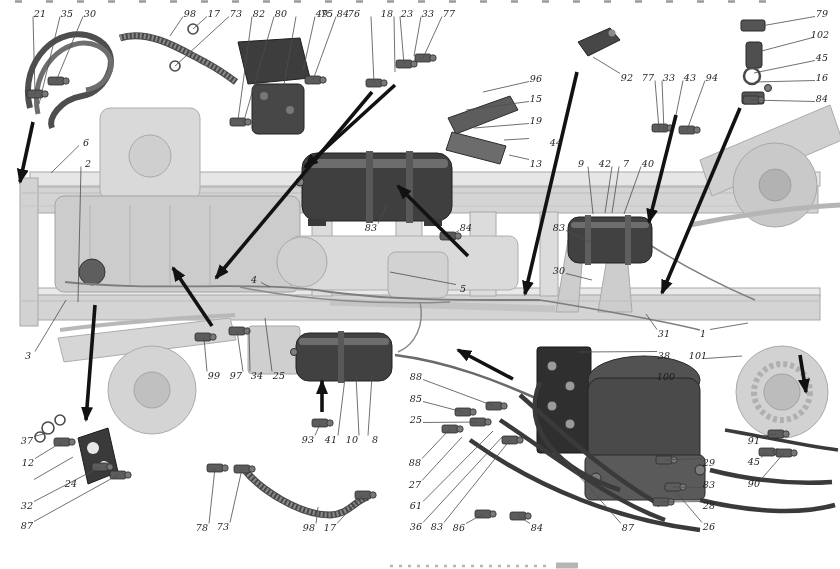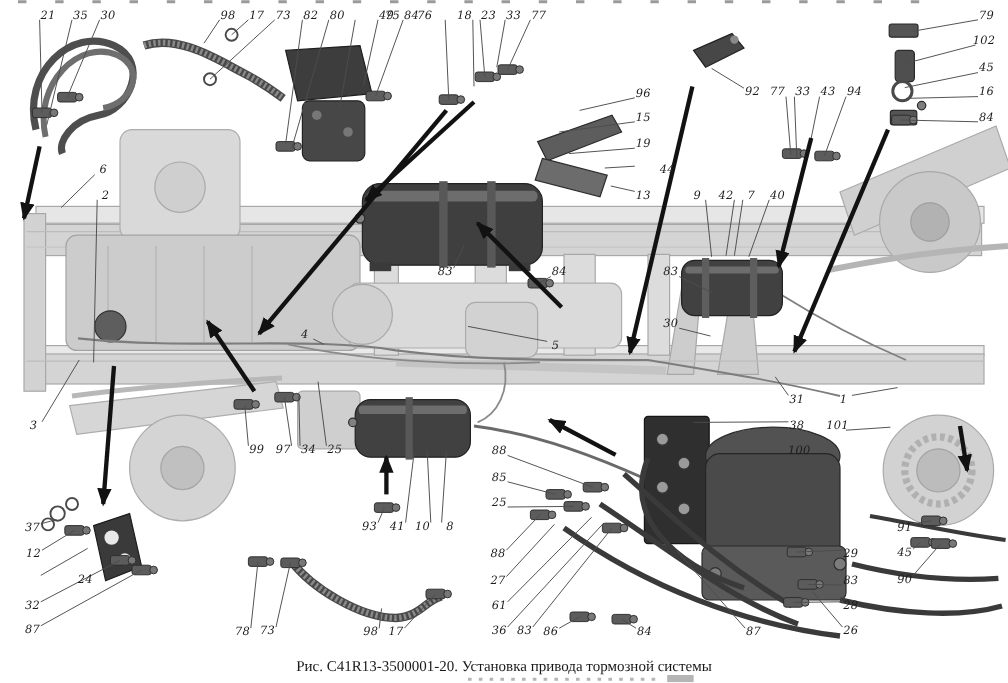--- a/index.html
+++ b/index.html
@@ -307,21 +307,20 @@
       <line x1="95" y1="305" x2="86" y2="420" class="arr" marker-end="url(#ah)"></line>
       <line x1="322" y1="412" x2="322" y2="381" class="arr" marker-end="url(#ah)"></line>
       <line x1="468" y1="256" x2="398" y2="186" class="arr" marker-end="url(#ah)"></line>
       <line x1="513" y1="379" x2="458" y2="350" class="arr" marker-end="url(#ah)"></line>
       <line x1="577" y1="72" x2="525" y2="294" class="arr" marker-end="url(#ah)"></line>
       <line x1="676" y1="115" x2="649" y2="222" class="arr" marker-end="url(#ah)"></line>
       <line x1="740" y1="108" x2="662" y2="293" class="arr" marker-end="url(#ah)"></line>
       <line x1="800" y1="355" x2="806" y2="392" class="arr" marker-end="url(#ah)"></line>
     </svg>
 
-  <div id="caption">Рис. С41R13-3500001-20. Установка привода тормозной системы</div>
 <div class="co" style="left: 40px; top: 13px;">21</div>
     <div class="co" style="left: 67px; top: 13px;">35</div>
     <div class="co" style="left: 90px; top: 13px;">30</div>
     <div class="co" style="left: 190px; top: 13px;">98</div>
     <div class="co" style="left: 214px; top: 13px;">17</div>
     <div class="co" style="left: 236px; top: 13px;">73</div>
     <div class="co" style="left: 259px; top: 13px;">82</div>
     <div class="co" style="left: 281px; top: 13px;">80</div>
     <div class="co" style="left: 303px; top: 13px; margin-left: 24px;">75</div>
     <div class="co" style="left: 322px; top: 13px;">49</div>

